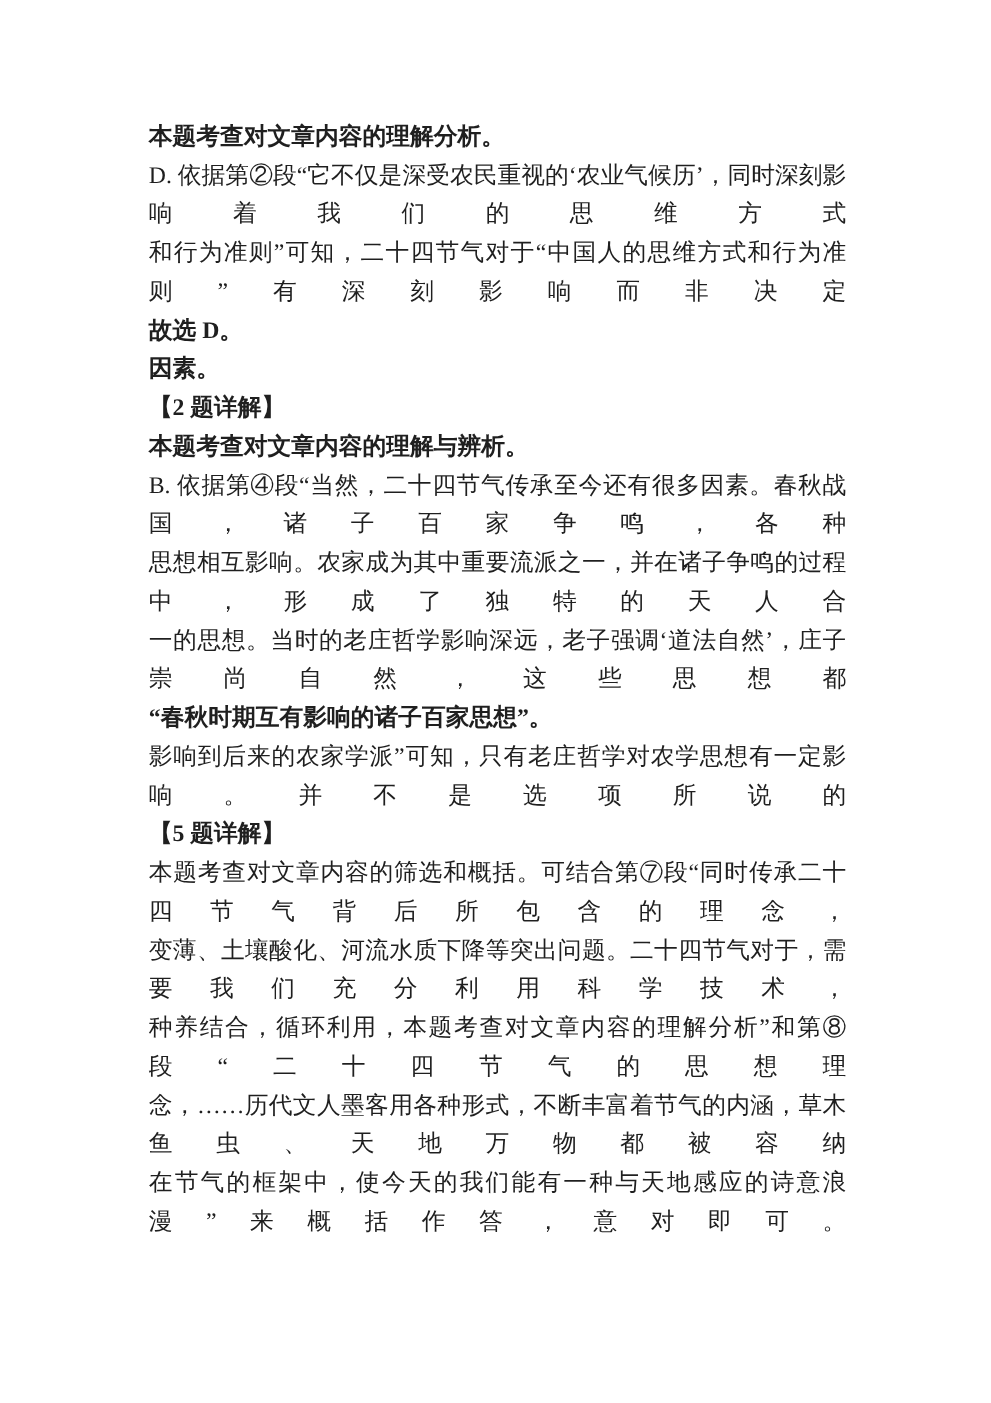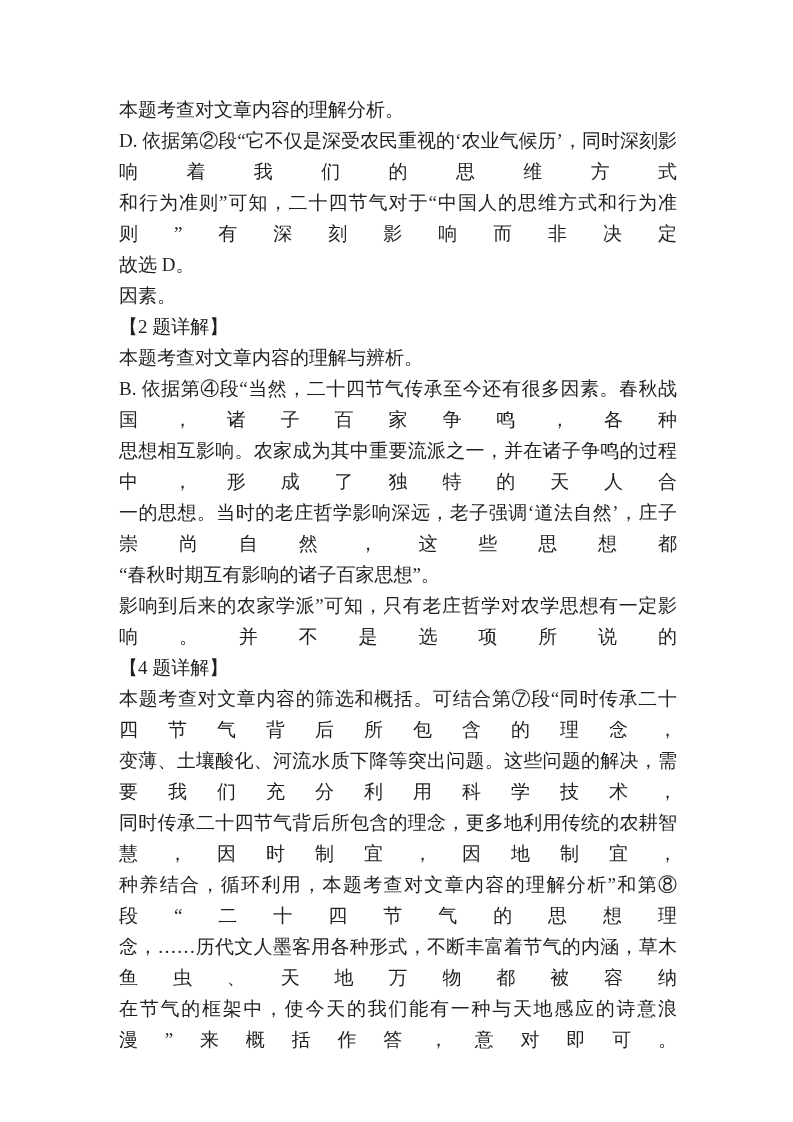--- a/index.html
+++ b/index.html
@@ -27,40 +27,40 @@
   .line {
     white-space: normal;
   }
   .line.justify {
     text-align: justify;
     text-align-last: justify;
   }
   .line.left {
     text-align: left;
     text-align-last: left;
+    font-weight: bold;
   }
 </style>
 </head>
 <body>
 
 <div class="page">
   <div class="text-block" id="text-block">
       <div class="line left">本题考查对文章内容的理解分析。</div>
       <div class="line justify">D. 依据第②段“它不仅是深受农民重视的‘农业气候历’，同时深刻影响着我们的思维方式</div>
       <div class="line justify">和行为准则”可知，二十四节气对于“中国人的思维方式和行为准则”有深刻影响而非决定</div>
       <div class="line left">故选 D。</div>
       <div class="line left">因素。</div>
       <div class="line left">【2 题详解】</div>
       <div class="line left">本题考查对文章内容的理解与辨析。</div>
       <div class="line justify">B. 依据第④段“当然，二十四节气传承至今还有很多因素。春秋战国，诸子百家争鸣，各种</div>
       <div class="line justify">思想相互影响。农家成为其中重要流派之一，并在诸子争鸣的过程中，形成了独特的天人合</div>
       <div class="line justify">一的思想。当时的老庄哲学影响深远，老子强调‘道法自然’，庄子崇尚自然，这些思想都</div>
       <div class="line left">“春秋时期互有影响的诸子百家思想”。</div>
       <div class="line justify">影响到后来的农家学派”可知，只有老庄哲学对农学思想有一定影响。并不是选项所说的</div>
-      <div class="line left">【4 题详解】</div>
+      <div class="line left">【5 题详解】</div>
       <div class="line justify">本题考查对文章内容的筛选和概括。可结合第⑦段“同时传承二十四节气背后所包含的理念，</div>
-      <div class="line justify">变薄、土壤酸化、河流水质下降等突出问题。这些问题的解决，需要我们充分利用科学技术，</div>
-      <div class="line justify">同时传承二十四节气背后所包含的理念，更多地利用传统的农耕智慧，因时制宜，因地制宜，</div>
+      <div class="line justify">变薄、土壤酸化、河流水质下降等突出问题。二十四节气对于，需要我们充分利用科学技术，</div>
       <div class="line justify">种养结合，循环利用，本题考查对文章内容的理解分析”和第⑧段“二十四节气的思想理</div>
       <div class="line justify">念，……历代文人墨客用各种形式，不断丰富着节气的内涵，草木鱼虫、天地万物都被容纳</div>
       <div class="line justify">在节气的框架中，使今天的我们能有一种与天地感应的诗意浪漫”来概括作答，意对即可。</div>
     </div>
 </div>
 
 </body></html>

